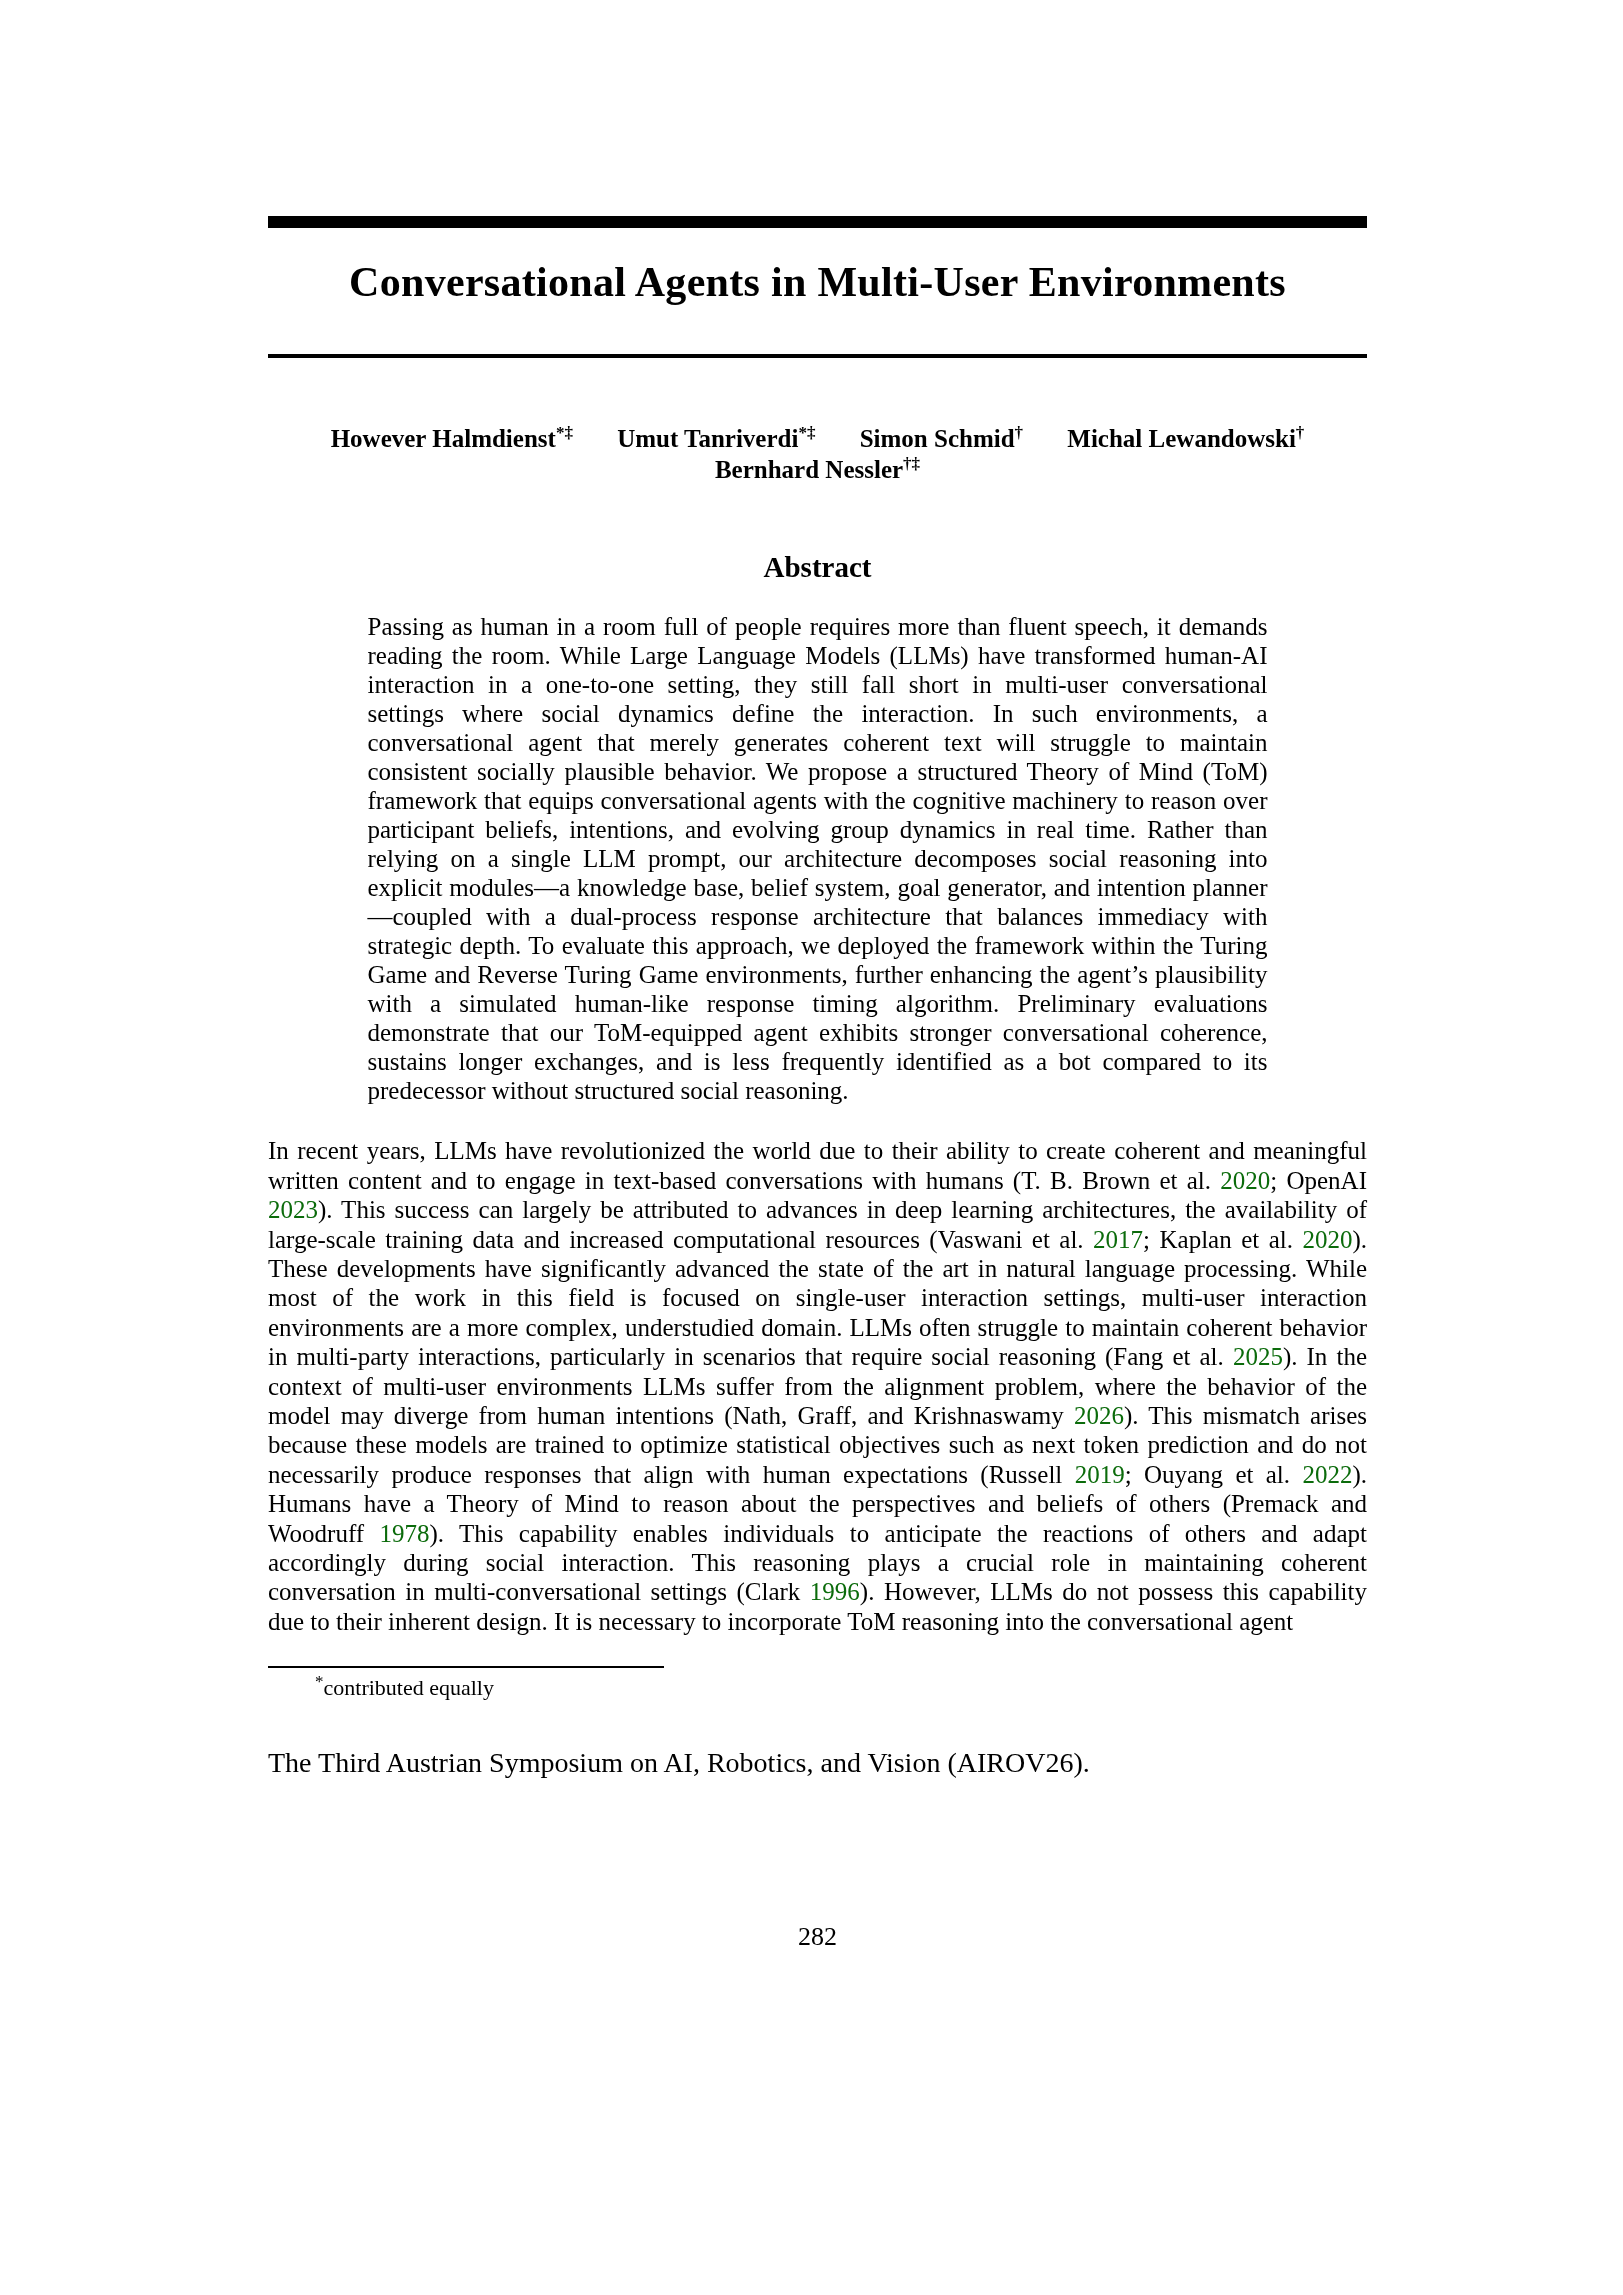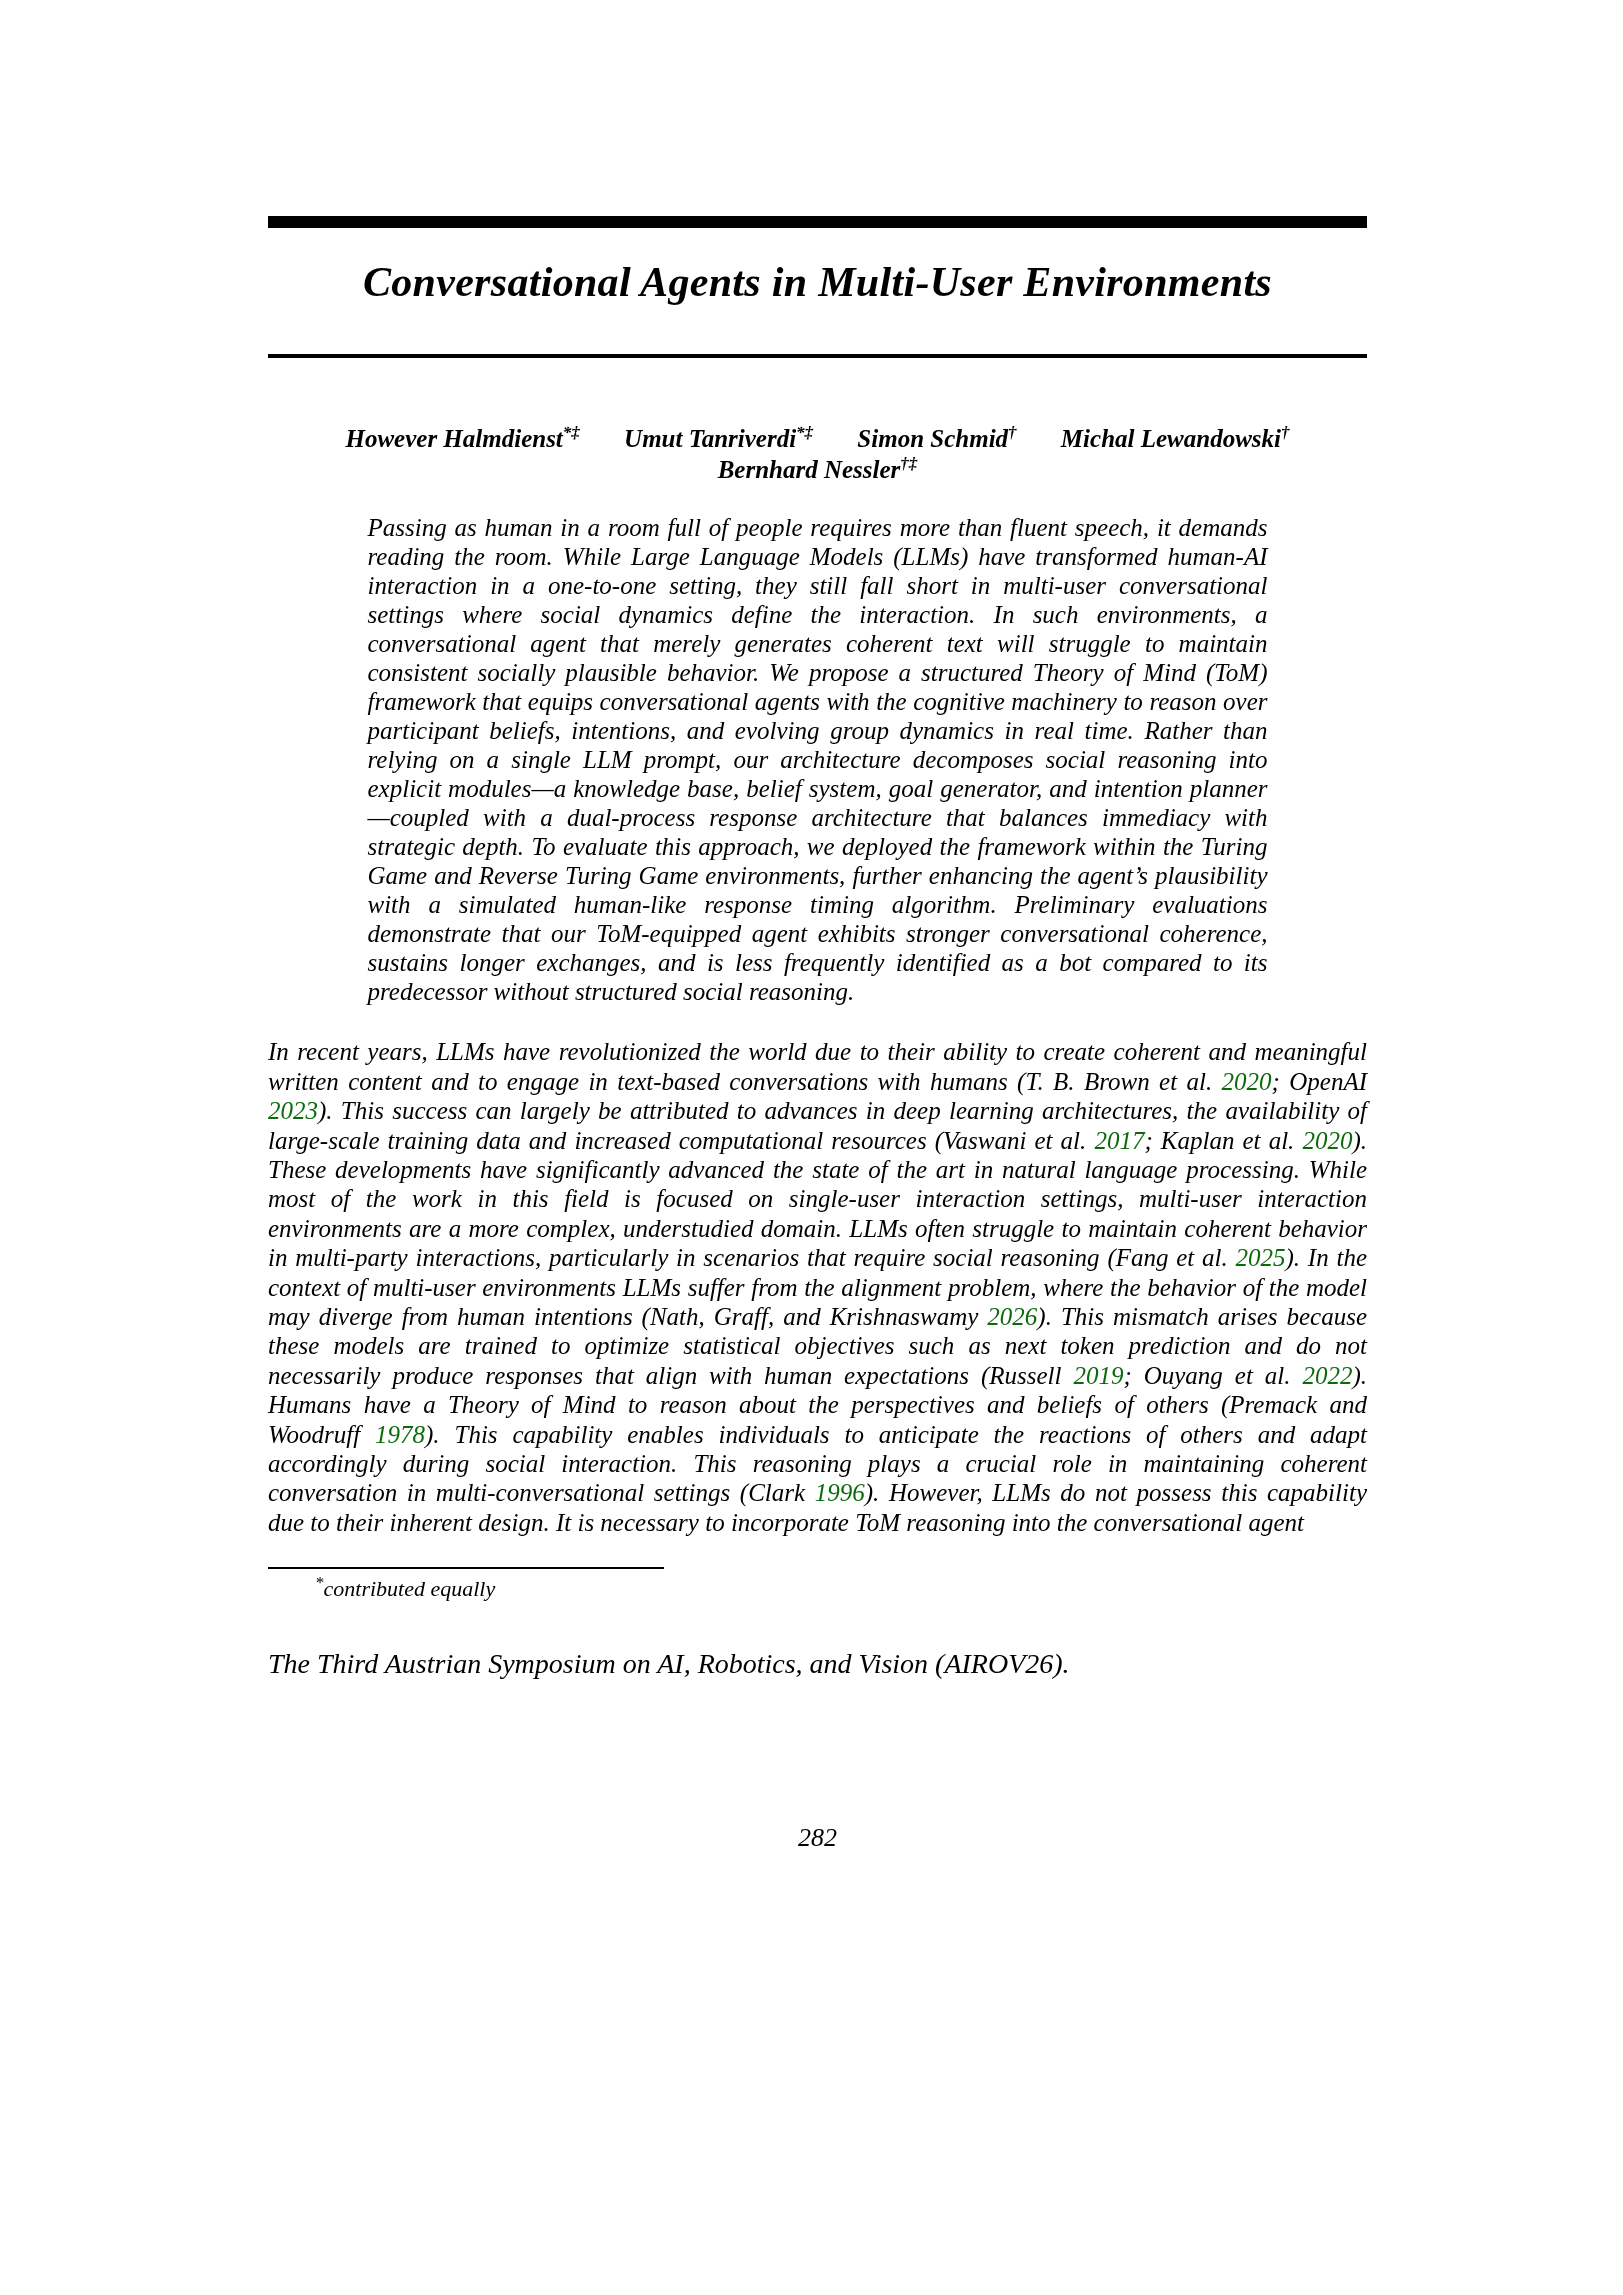--- a/index.html
+++ b/index.html
@@ -9,21 +9,20 @@
   }
   .page {
     position: relative;
     width: 1623px;
     height: 2295px;
     background: #ffffff;
     box-sizing: border-box;
     padding: 216px 256px 0 268px;
     font-family: "Liberation Serif", "DejaVu Serif", serif;
     color: #000000;
-    font-style: italic;
   }
   .rule-thick {
     height: 11.8px;
     background: #000000;
     margin: 0 0 30px 0;
   }
   .rule-thin {
     height: 4.6px;
     background: #000000;
     margin: 48px 0 0 0;
@@ -128,20 +127,21 @@
       <span class="author"><span>Umut Tanriverdi</span><sup>*‡</sup></span>
       <span class="author"><span>Simon Schmid</span><sup>†</sup></span>
       <span class="author"><span>Michal Lewandowski</span><sup>†</sup></span>
     </div>
     <div class="author-row">
       <span class="author"><span>Bernhard Nessler</span><sup>†‡</sup></span>
     </div>
   </div>
 
 
+  <div class="abstract-heading">Abstract</div>
 
   <div class="abstract-body">Passing as human in a room full of people requires more than fluent speech, it demands reading the room. While Large Language Models (LLMs) have transformed human-AI interaction in a one-to-one setting, they still fall short in multi-user conversational settings where social dynamics define the interaction. In such environments, a conversational agent that merely generates coherent text will struggle to maintain consistent socially plausible behavior. We propose a structured Theory of Mind (ToM) framework that equips conversational agents with the cognitive machinery to reason over participant beliefs, intentions, and evolving group dynamics in real time. Rather than relying on a single LLM prompt, our architecture decomposes social reasoning into explicit modules—a knowledge base, belief system, goal generator, and intention planner—coupled with a dual-process response architecture that balances immediacy with strategic depth. To evaluate this approach, we deployed the framework within the Turing Game and Reverse Turing Game environments, further enhancing the agent’s plausibility with a simulated human-like response timing algorithm. Preliminary evaluations demonstrate that our ToM-equipped agent exhibits stronger conversational coherence, sustains longer exchanges, and is less frequently identified as a bot compared to its predecessor without structured social reasoning.</div>
 
 
   <div class="body-paragraph">In recent years, LLMs have revolutionized the world due to their ability to create coherent and meaningful written content and to engage in text-based conversations with humans (T. B. Brown et al. <span class="cite">2020</span>; OpenAI <span class="cite">2023</span>). This success can largely be attributed to advances in deep learning architectures, the availability of large-scale training data and increased computational resources (Vaswani et al. <span class="cite">2017</span>; Kaplan et al. <span class="cite">2020</span>). These developments have significantly advanced the state of the art in natural language processing. While most of the work in this field is focused on single-user interaction settings, multi-user interaction environments are a more complex, understudied domain. LLMs often struggle to maintain coherent behavior in multi-party interactions, particularly in scenarios that require social reasoning (Fang et al. <span class="cite">2025</span>). In the context of multi-user environments LLMs suffer from the alignment problem, where the behavior of the model may diverge from human intentions (Nath, Graff, and Krishnaswamy <span class="cite">2026</span>). This mismatch arises because these models are trained to optimize statistical objectives such as next token prediction and do not necessarily produce responses that align with human expectations (Russell <span class="cite">2019</span>; Ouyang et al. <span class="cite">2022</span>). Humans have a Theory of Mind to reason about the perspectives and beliefs of others (Premack and Woodruff <span class="cite">1978</span>). This capability enables individuals to anticipate the reactions of others and adapt accordingly during social interaction. This reasoning plays a crucial role in maintaining coherent conversation in multi-conversational settings (Clark <span class="cite">1996</span>). However, LLMs do not possess this capability due to their inherent design. It is necessary to incorporate ToM reasoning into the conversational agent</div>
 
   <div class="footnote-rule"></div>
 
   <div class="footnote"><sup>*</sup><span>contributed equally</span></div>
 

